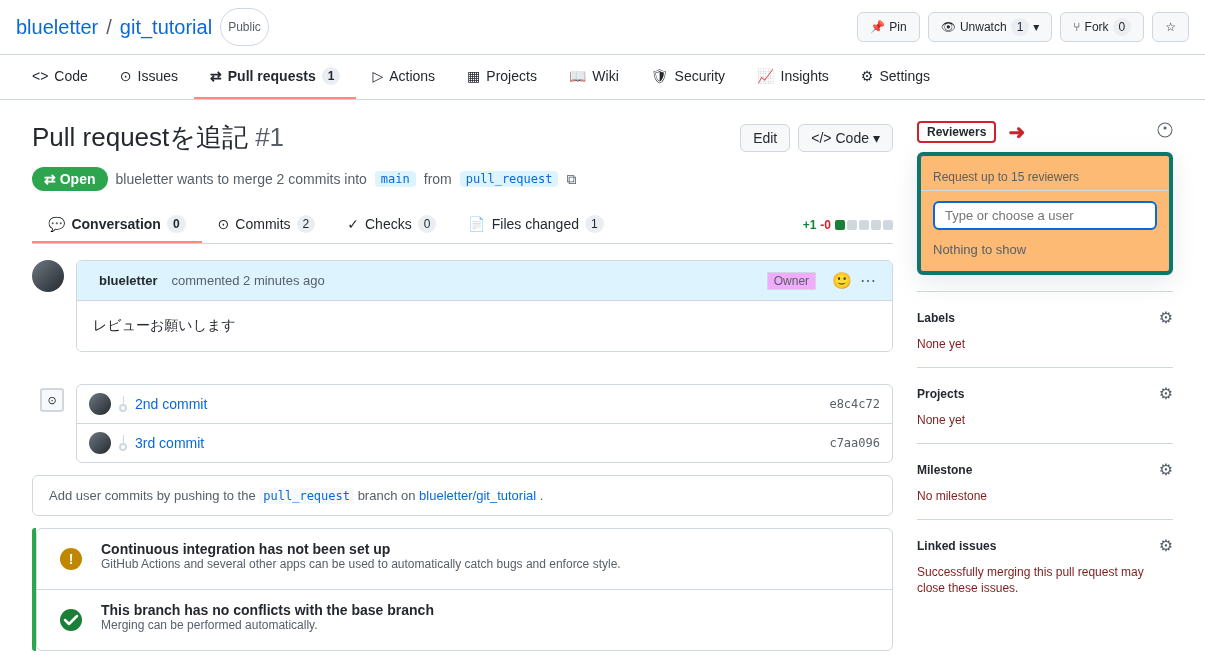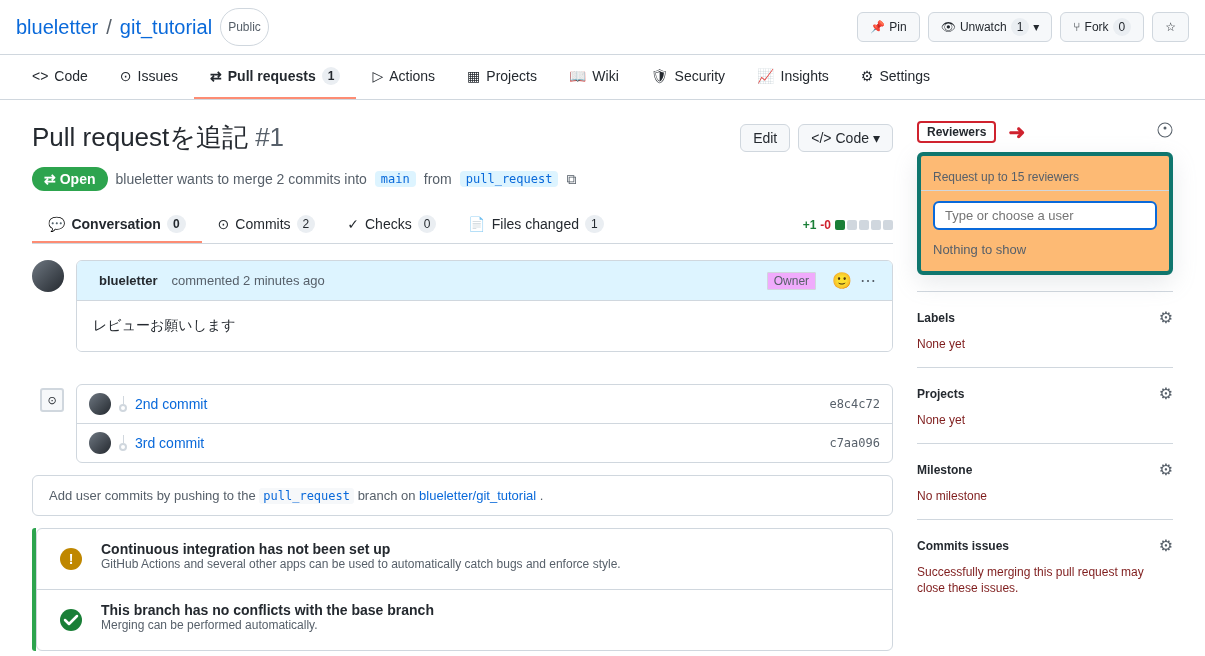--- a/index.html
+++ b/index.html
@@ -367,20 +367,20 @@
     <div class="right-section">
       <div class="right-section-header">
         <span class="right-section-title">Milestone</span>
         <span class="right-section-gear">⚙</span>
       </div>
       <span class="right-section-none">No milestone</span>
     </div>
 
     <div class="right-section">
       <div class="right-section-header">
-        <span class="right-section-title">Commits issues</span>
+        <span class="right-section-title">Linked issues</span>
         <span class="right-section-gear">⚙</span>
       </div>
       <span class="right-section-none">Successfully merging this pull request may close these issues.</span>
     </div>
 
   </div>
 </div>
 
 </body></html>

